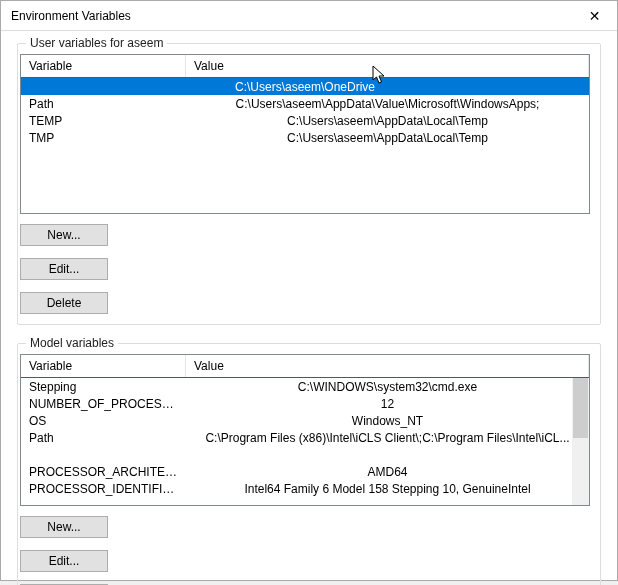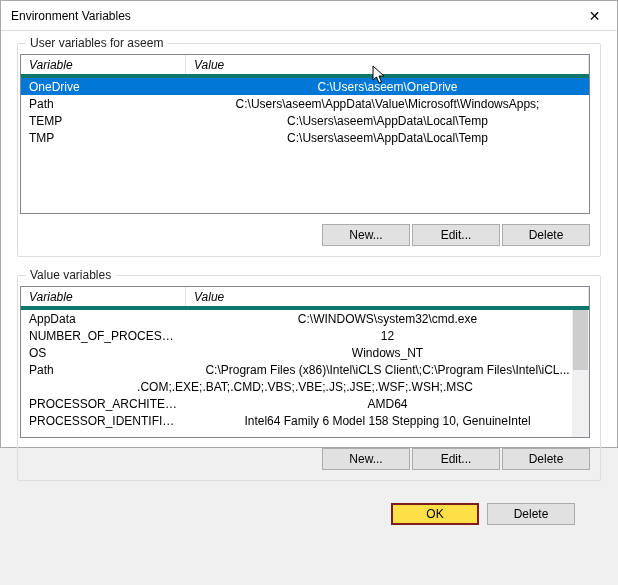--- a/index.html
+++ b/index.html
@@ -6,21 +6,21 @@
     body {
       font-family: "Segoe UI", Tahoma, sans-serif;
       font-size: 12px;
       background: #f0f0f0;
       width: 618px;
       height: 585px;
       overflow: hidden;
     }
     .dialog {
       width: 618px;
-      height: 448px;
+      height: 581px;
       background: #fff;
       border: 1px solid #aaa;
       position: relative;
     }
     .titlebar {
       height: 30px;
       display: flex;
       align-items: center;
       padding: 0 0 0 10px;
       border-bottom: 1px solid #ddd;
@@ -52,22 +52,21 @@
       background: #fff;
       height: 160px;
       position: relative;
       overflow: hidden;
     }
     .table-wrap.sys { height: 152px; }
     .thead {
       display: flex;
       height: 23px;
       background: #14532d;
-      border-bottom: 4px solid #0f766e;
-      font-style: italic;
+      border-bottom: 1px solid #0f766e;
     }
     .th {
       padding: 3px 8px;
       font-size: 12px;
       border-right: 1px solid #e5e5e5;
       background: #fff;
       display: flex; align-items: center;
     }
     .th.var { width: 165px; }
     .th.val { flex: 1; }
@@ -78,22 +77,23 @@
       align-items: center;
       font-size: 12px;
     }
     .tr.selected { background: #0078d7; color: #fff; }
     .td { padding: 0 8px; white-space: nowrap; overflow: hidden; text-overflow: ellipsis; }
     .td.var { width: 165px; }
     .td.val { flex: 1; text-align: center; }
     .btn-row {
       display: flex;
       justify-content: flex-end;
-      gap: 2px;
+      gap: 12px;
       margin-top: 10px;
+      flex-direction: column;
     }
     .btn {
       width: 88px; height: 22px;
       border: 1px solid #adadad;
       background: #e1e1e1;
       font-size: 12px;
       font-family: inherit;
       cursor: pointer;
       display: flex; align-items: center; justify-content: center;
     }
@@ -136,21 +136,20 @@
 
     <div class="fieldset">
       <span class="legend">User variables for aseem</span>
       <div class="table-wrap">
         <div class="thead">
           <div class="th var">Variable</div>
           <div class="th val">Value</div>
         </div>
         <div class="tbody" id="user-tbody">
             <div class="tr selected">
-              <div class="td var">OneDrive</div>
               <div class="td val">C:\Users\aseem\OneDrive</div>
             </div>
             <div class="tr">
               <div class="td var">Path</div>
               <div class="td val">C:\Users\aseem\AppData\Value\Microsoft\WindowsApps;</div>
             </div>
             <div class="tr">
               <div class="td var">TEMP</div>
               <div class="td val">C:\Users\aseem\AppData\Local\Temp</div>
             </div>
@@ -161,45 +160,44 @@
           </div>
       </div>
       <div class="btn-row">
         <button class="btn">New...</button>
         <button class="btn">Edit...</button>
         <button class="btn">Delete</button>
       </div>
     </div>
 
     <div class="fieldset">
-      <span class="legend">Value variables</span>
+      <span class="legend">Model variables</span>
       <div class="table-wrap sys">
         <div class="thead">
           <div class="th var">Variable</div>
           <div class="th val">Value</div>
         </div>
         <div class="tbody" id="sys-tbody">
             <div class="tr">
-              <div class="td var">AppData</div>
+              <div class="td var">Stepping</div>
               <div class="td val">C:\WINDOWS\system32\cmd.exe</div>
             </div>
             <div class="tr">
               <div class="td var">NUMBER_OF_PROCESSORS</div>
               <div class="td val">12</div>
             </div>
             <div class="tr">
               <div class="td var">OS</div>
               <div class="td val">Windows_NT</div>
             </div>
             <div class="tr">
               <div class="td var">Path</div>
               <div class="td val">C:\Program Files (x86)\Intel\iCLS Client\;C:\Program Files\Intel\iCL...</div>
             </div>
             <div class="tr">
-              <div class="td val">.COM;.EXE;.BAT;.CMD;.VBS;.VBE;.JS;.JSE;.WSF;.WSH;.MSC</div>
             </div>
             <div class="tr">
               <div class="td var">PROCESSOR_ARCHITECTURE</div>
               <div class="td val">AMD64</div>
             </div>
             <div class="tr">
               <div class="td var">PROCESSOR_IDENTIFIER</div>
               <div class="td val">Intel64 Family 6 Model 158 Stepping 10, GenuineIntel</div>
             </div>
           </div>

